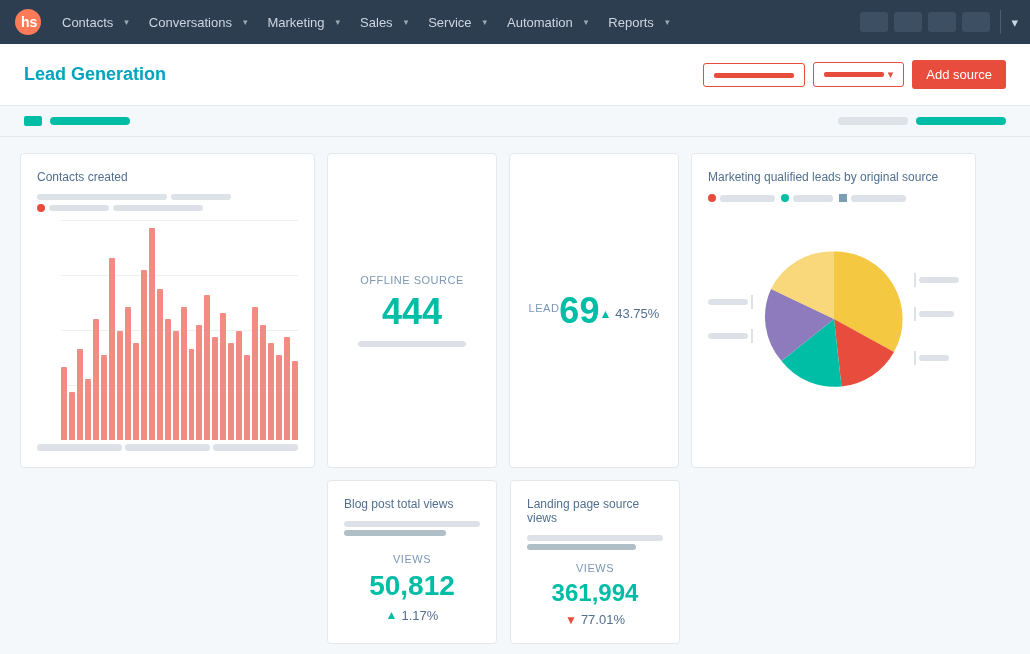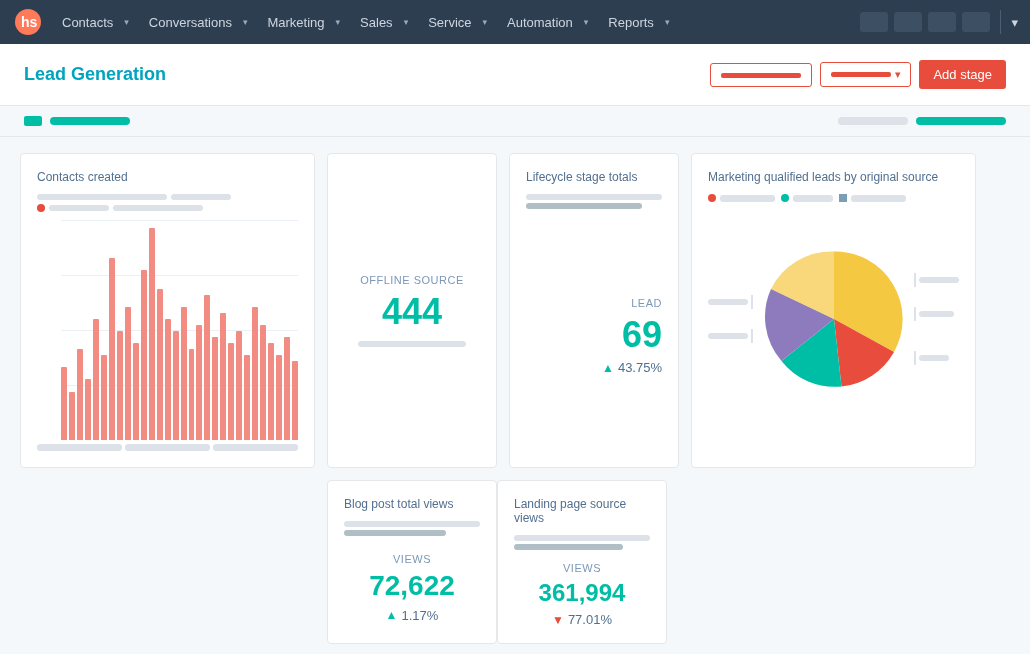--- a/index.html
+++ b/index.html
@@ -132,21 +132,21 @@
 <div class="page-header">
   <h1 class="page-title">Lead Generation</h1>
   <div class="header-actions">
     <button class="btn-outline" style="font-size:11px; color:#e74c3c; border-color:#e74c3c; padding:5px 10px;">
       <span style="display:inline-block; width:80px; height:5px; background:#e74c3c; border-radius:2px; vertical-align:middle;"></span>
     </button>
     <button class="btn-outline-gray" style="font-size:11px; color:#e74c3c; border-color:#e74c3c; padding:5px 10px;">
       <span style="display:inline-block; width:60px; height:5px; background:#e74c3c; border-radius:2px; vertical-align:middle;"></span>
       <span>▾</span>
     </button>
-    <button class="btn-primary">Add stage</button>
+    <button class="btn-primary">Add source</button>
   </div>
 </div>
 
 <div class="toolbar-strip">
   <div class="toolbar-left">
     <div style="width:18px; height:10px; background:#00bda5; border-radius:2px;"></div>
     <div class="pill-active"></div>
   </div>
   <div class="toolbar-right">
     <div class="pill-gray-wide"></div>
@@ -290,28 +290,21 @@
       <div style="flex:1; display:flex; flex-direction:column; align-items:center; justify-content:center;">
         <div class="card-subtitle">OFFLINE SOURCE</div>
         <div class="card-value">444</div>
         <div style="margin-top:10px; width:80%;">
           <div class="bar" style="width:100%; height:6px;"></div>
         </div>
       </div>
     </div>
 
     <div class="card" style="flex: 0 0 170px; display:flex; flex-direction:column; justify-content:space-between;">
-      <div>
-        <div class="card-title">Lifecycle stage totals</div>
-        <div style="display:flex; flex-direction:column; gap:3px; margin-bottom:12px;">
-          <div class="bar" style="width:100%;"></div>
-          <div class="bar" style="width:85%; background:#b0bec5;"></div>
-        </div>
-      </div>
-      <div style="flex:1; display:flex; flex-direction:column; align-items:flex-end; justify-content:center;">
+      <div style="flex:1; display:flex; flex-direction:row; align-items:center; justify-content:center;">
         <div class="card-subtitle">LEAD</div>
         <div class="card-value">69</div>
         <div class="card-change">
           <span class="arrow-up">▲</span>
           <span>43.75%</span>
         </div>
       </div>
     </div>
 
     <div class="card card-pie">
@@ -370,33 +363,33 @@
           <div style="display:flex; align-items:center; gap:3px; margin-top:10px;">
             <div style="width:2px; height:14px; background:#dde2e8;"></div>
             <div style="width:30px; height:6px; background:#dde2e8; border-radius:3px;"></div>
           </div>
         </div>
       </div>
     </div>
 
   </div>
 
-  <div style="display:flex; gap:0; margin-bottom:12px; margin-left: 307px; /* offset for large card */">
+  <div style="display:flex; gap:13px; margin-bottom:12px; margin-left: 307px; /* offset for large card */">
 
     <div class="card" style="flex: 0 0 170px; display:flex; flex-direction:column; justify-content:space-between;">
       <div>
         <div class="card-title">Blog post total views</div>
         <div style="display:flex; flex-direction:column; gap:3px; margin-bottom:12px;">
           <div class="bar" style="width:100%;"></div>
           <div class="bar" style="width:75%; background:#b0bec5;"></div>
         </div>
       </div>
       <div style="flex:1; display:flex; flex-direction:column; align-items:center; justify-content:center;">
         <div class="card-subtitle">VIEWS</div>
-        <div class="card-value" style="font-size:28px;">72,622</div>
+        <div class="card-value" style="font-size:28px;">50,812</div>
         <div class="card-change">
           <span class="arrow-up">▲</span>
           <span>1.17%</span>
         </div>
       </div>
     </div>
 
     <div class="card" style="flex: 0 0 170px; display:flex; flex-direction:column; justify-content:space-between;">
       <div>
         <div class="card-title">Landing page source views</div>

